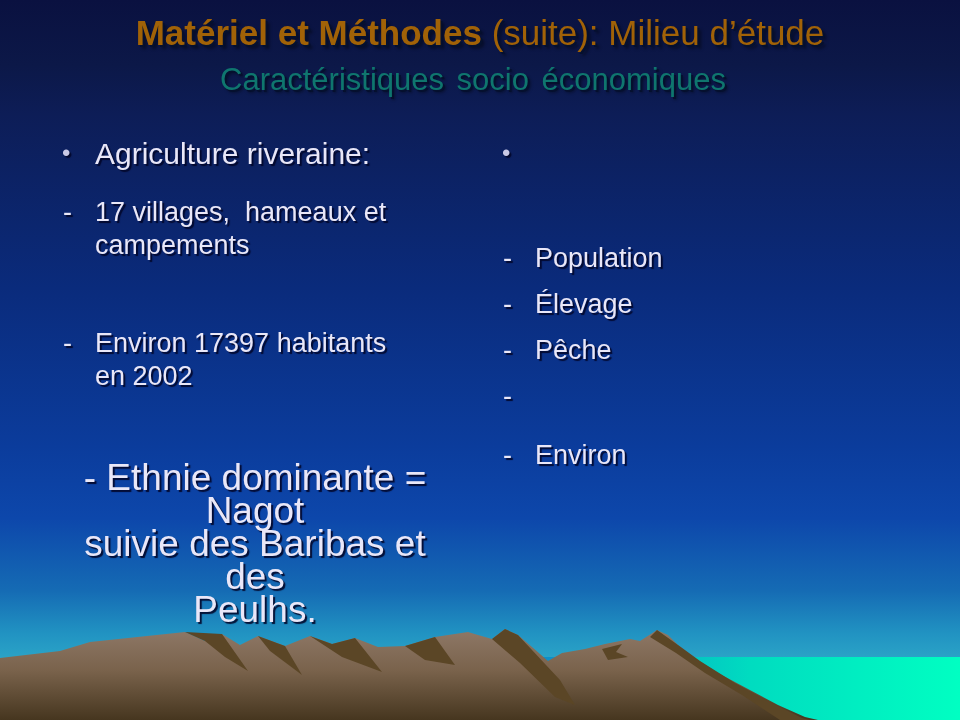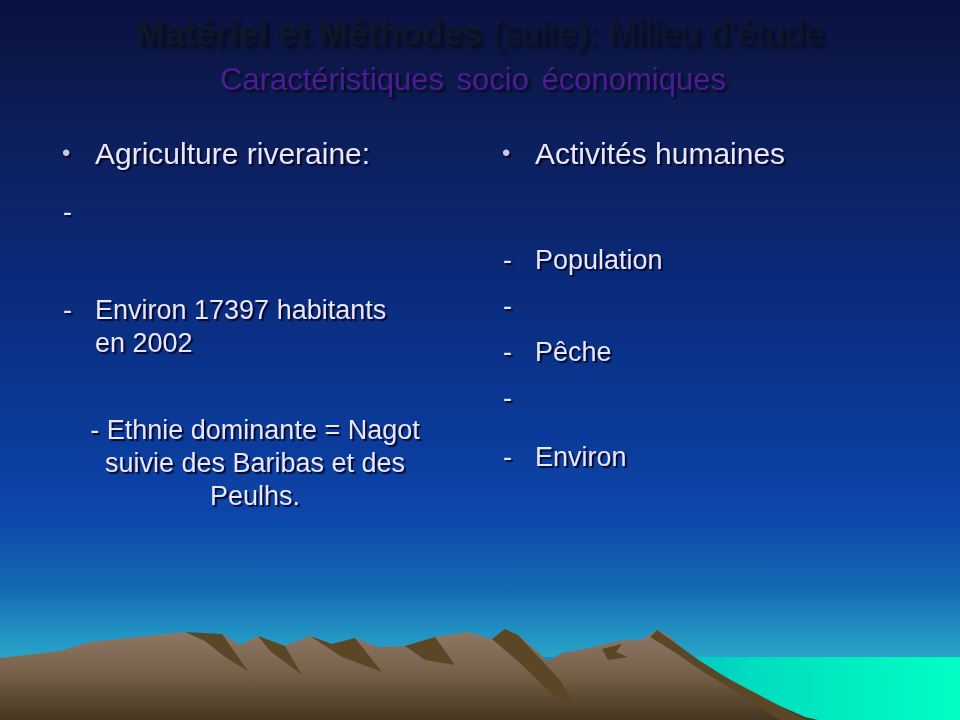--- a/index.html
+++ b/index.html
@@ -7,45 +7,45 @@
     width:960px;height:720px;overflow:hidden;position:relative;
     font-family:"Liberation Sans",sans-serif;
     background:linear-gradient(180deg,
       #0a1140 0%,#0c1848 9%,#0d1d57 16%,#0a2b7c 40%,
       #0b3c9c 62%,#0d47ab 72%,#156bb4 82%,#2193c2 88%,
       #2fabc9 93%,#2fabc9 100%);
     color:#e9e7f8;
   }
   .titlebar{position:absolute;top:0;left:0;width:960px;text-align:center;}
   h1{
-    margin:13px 0 0 0;font-size:35px;font-weight:400;color:#0f172a;
+    margin:13px 0 0 0;font-size:35px;font-weight:400;color:#a16207;
     text-shadow:2px 2px 0 #05102e, 4px 4px 3px rgba(0,0,0,.4);
   }
   h1 .bold{font-weight:700;}
   h2{
-    margin:9px 14px 0 0;font-size:31px;font-weight:400;color:#4c1d95;
+    margin:9px 14px 0 0;font-size:31px;font-weight:400;color:#0f766e;
     word-spacing:4px;
     text-shadow:2px 2px 0 #05102e, 3px 3px 3px rgba(0,0,0,.4);
   }
   .col{position:absolute;top:136px;width:420px;}
   .col.left{left:50px;}
   .col.right{left:490px;}
   .lead{display:flex;align-items:flex-start;font-size:30px;line-height:36px;
         text-shadow:2px 2px 1px rgba(2,6,40,.9);}
   .lead .marker{flex:0 0 45px;box-sizing:border-box;padding-left:12px;
         font-size:24px;line-height:34px;color:#c9c9e6;}
   .item{display:flex;align-items:flex-start;font-size:27px;line-height:33px;
         text-shadow:2px 2px 1px rgba(2,6,40,.9);}
   .item .marker{flex:0 0 45px;box-sizing:border-box;padding-left:13px;}
   .item .txt{white-space:pre-wrap;}
   .lc-i1{margin-top:24px;}
   .lc-i2{margin-top:65px;}
   .note{
-    margin-top:54px;margin-left:5px;width:400px;text-align:center;
-    font-size:27px;line-height:33px;white-space:pre-wrap;
+    margin-top:68px;margin-left:5px;width:400px;text-align:center;
+    font-size:37px;line-height:33px;white-space:pre-wrap;
     text-shadow:2px 2px 1px rgba(2,6,40,.9);
   }
   .rc-i1{margin-top:72px;}
   .rc-i{margin-bottom:13px;}
   .rc-commerce{margin-top:26px;}
   .landscape{position:absolute;left:0;bottom:0;width:960px;height:95px;display:block;}
 </style>
 </head>
 <body>
 
@@ -54,42 +54,44 @@
   <h2>Caractéristiques socio économiques</h2>
 </div>
 
 <div class="col left">
   <div class="lead">
     <span class="marker">•</span>
     <span class="txt">Agriculture riveraine:</span>
   </div>
   <div class="item lc-i1">
     <span class="marker">-</span>
+    <span class="txt">17 villages,  hameaux et
+campements</span>
   </div>
   <div class="item lc-i2">
     <span class="marker">-</span>
     <span class="txt">Environ 17397 habitants
 en 2002</span>
   </div>
   <div class="note">- Ethnie dominante = Nagot
 suivie des Baribas et des
 Peulhs.</div>
 </div>
 
 <div class="col right">
   <div class="lead">
     <span class="marker">•</span>
-    <span class="txt">Activités humaines</span>
   </div>
   <div class="item rc-i rc-i1">
     <span class="marker">-</span>
     <span class="txt">Population</span>
   </div>
   <div class="item rc-i">
     <span class="marker">-</span>
+    <span class="txt">Élevage</span>
   </div>
   <div class="item rc-i">
     <span class="marker">-</span>
     <span class="txt">Pêche</span>
   </div>
   <div class="item rc-i">
     <span class="marker">-</span>
   </div>
   <div class="item rc-i rc-commerce">
     <span class="marker">-</span>

